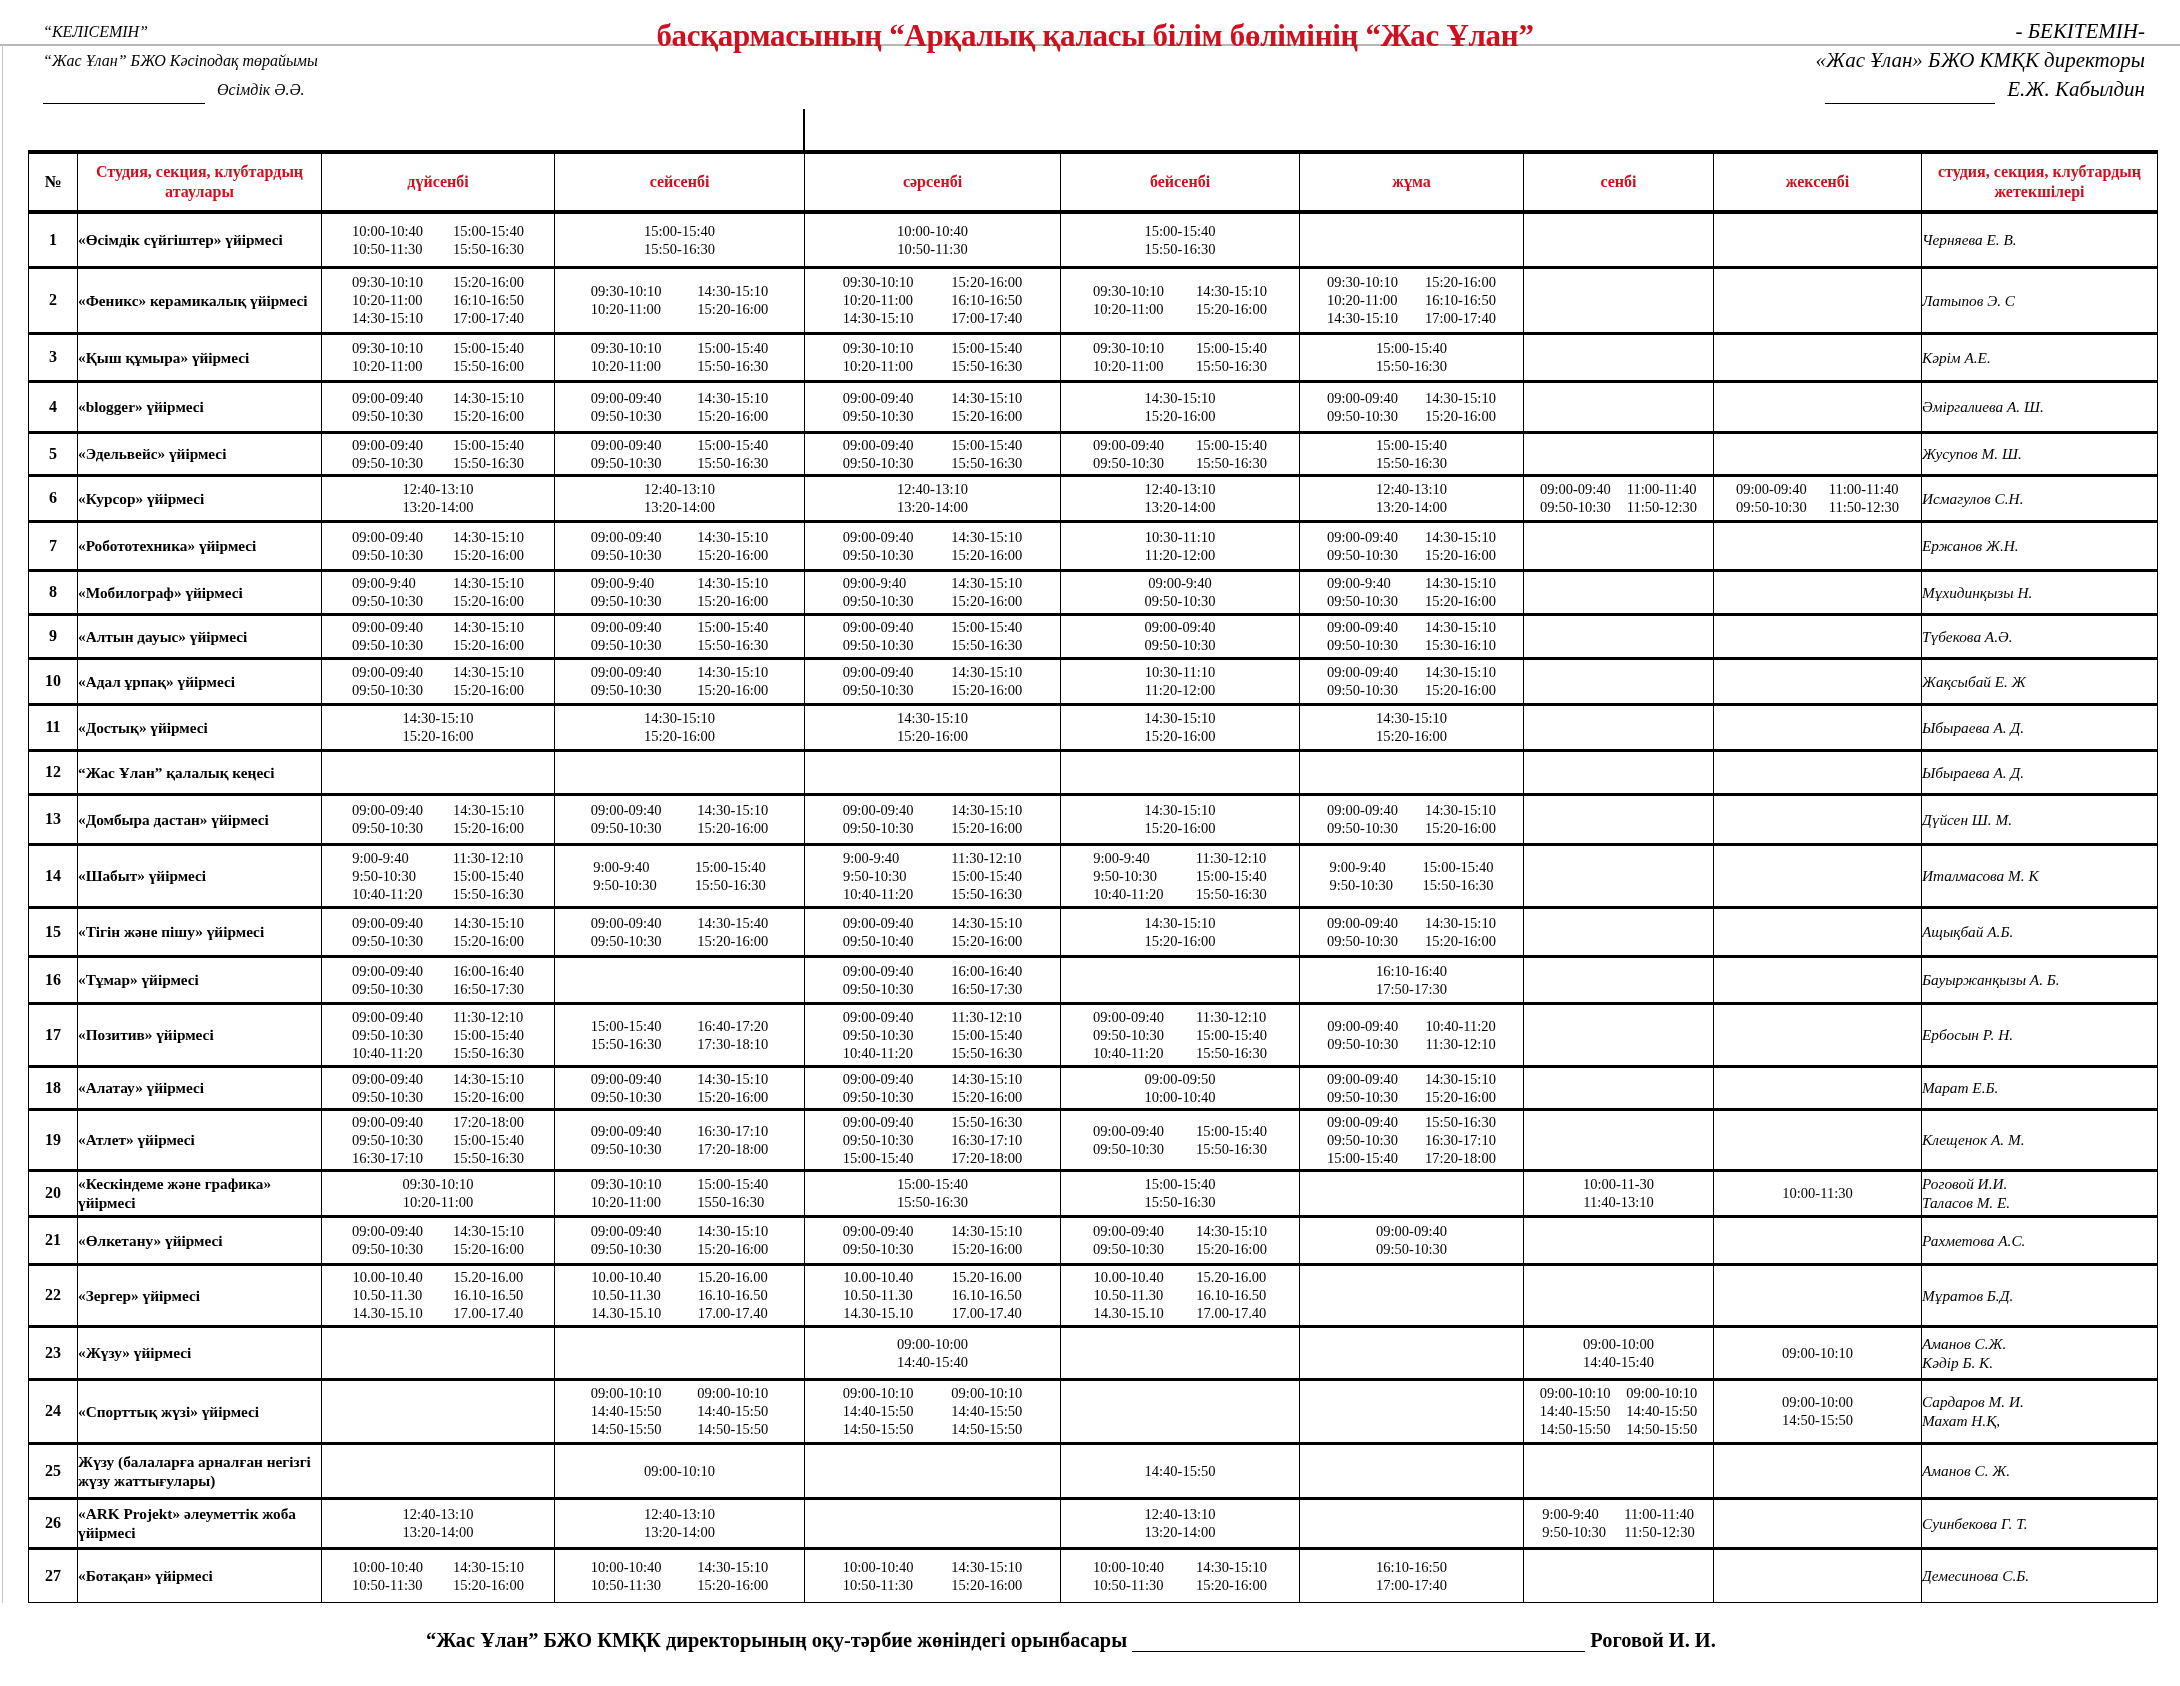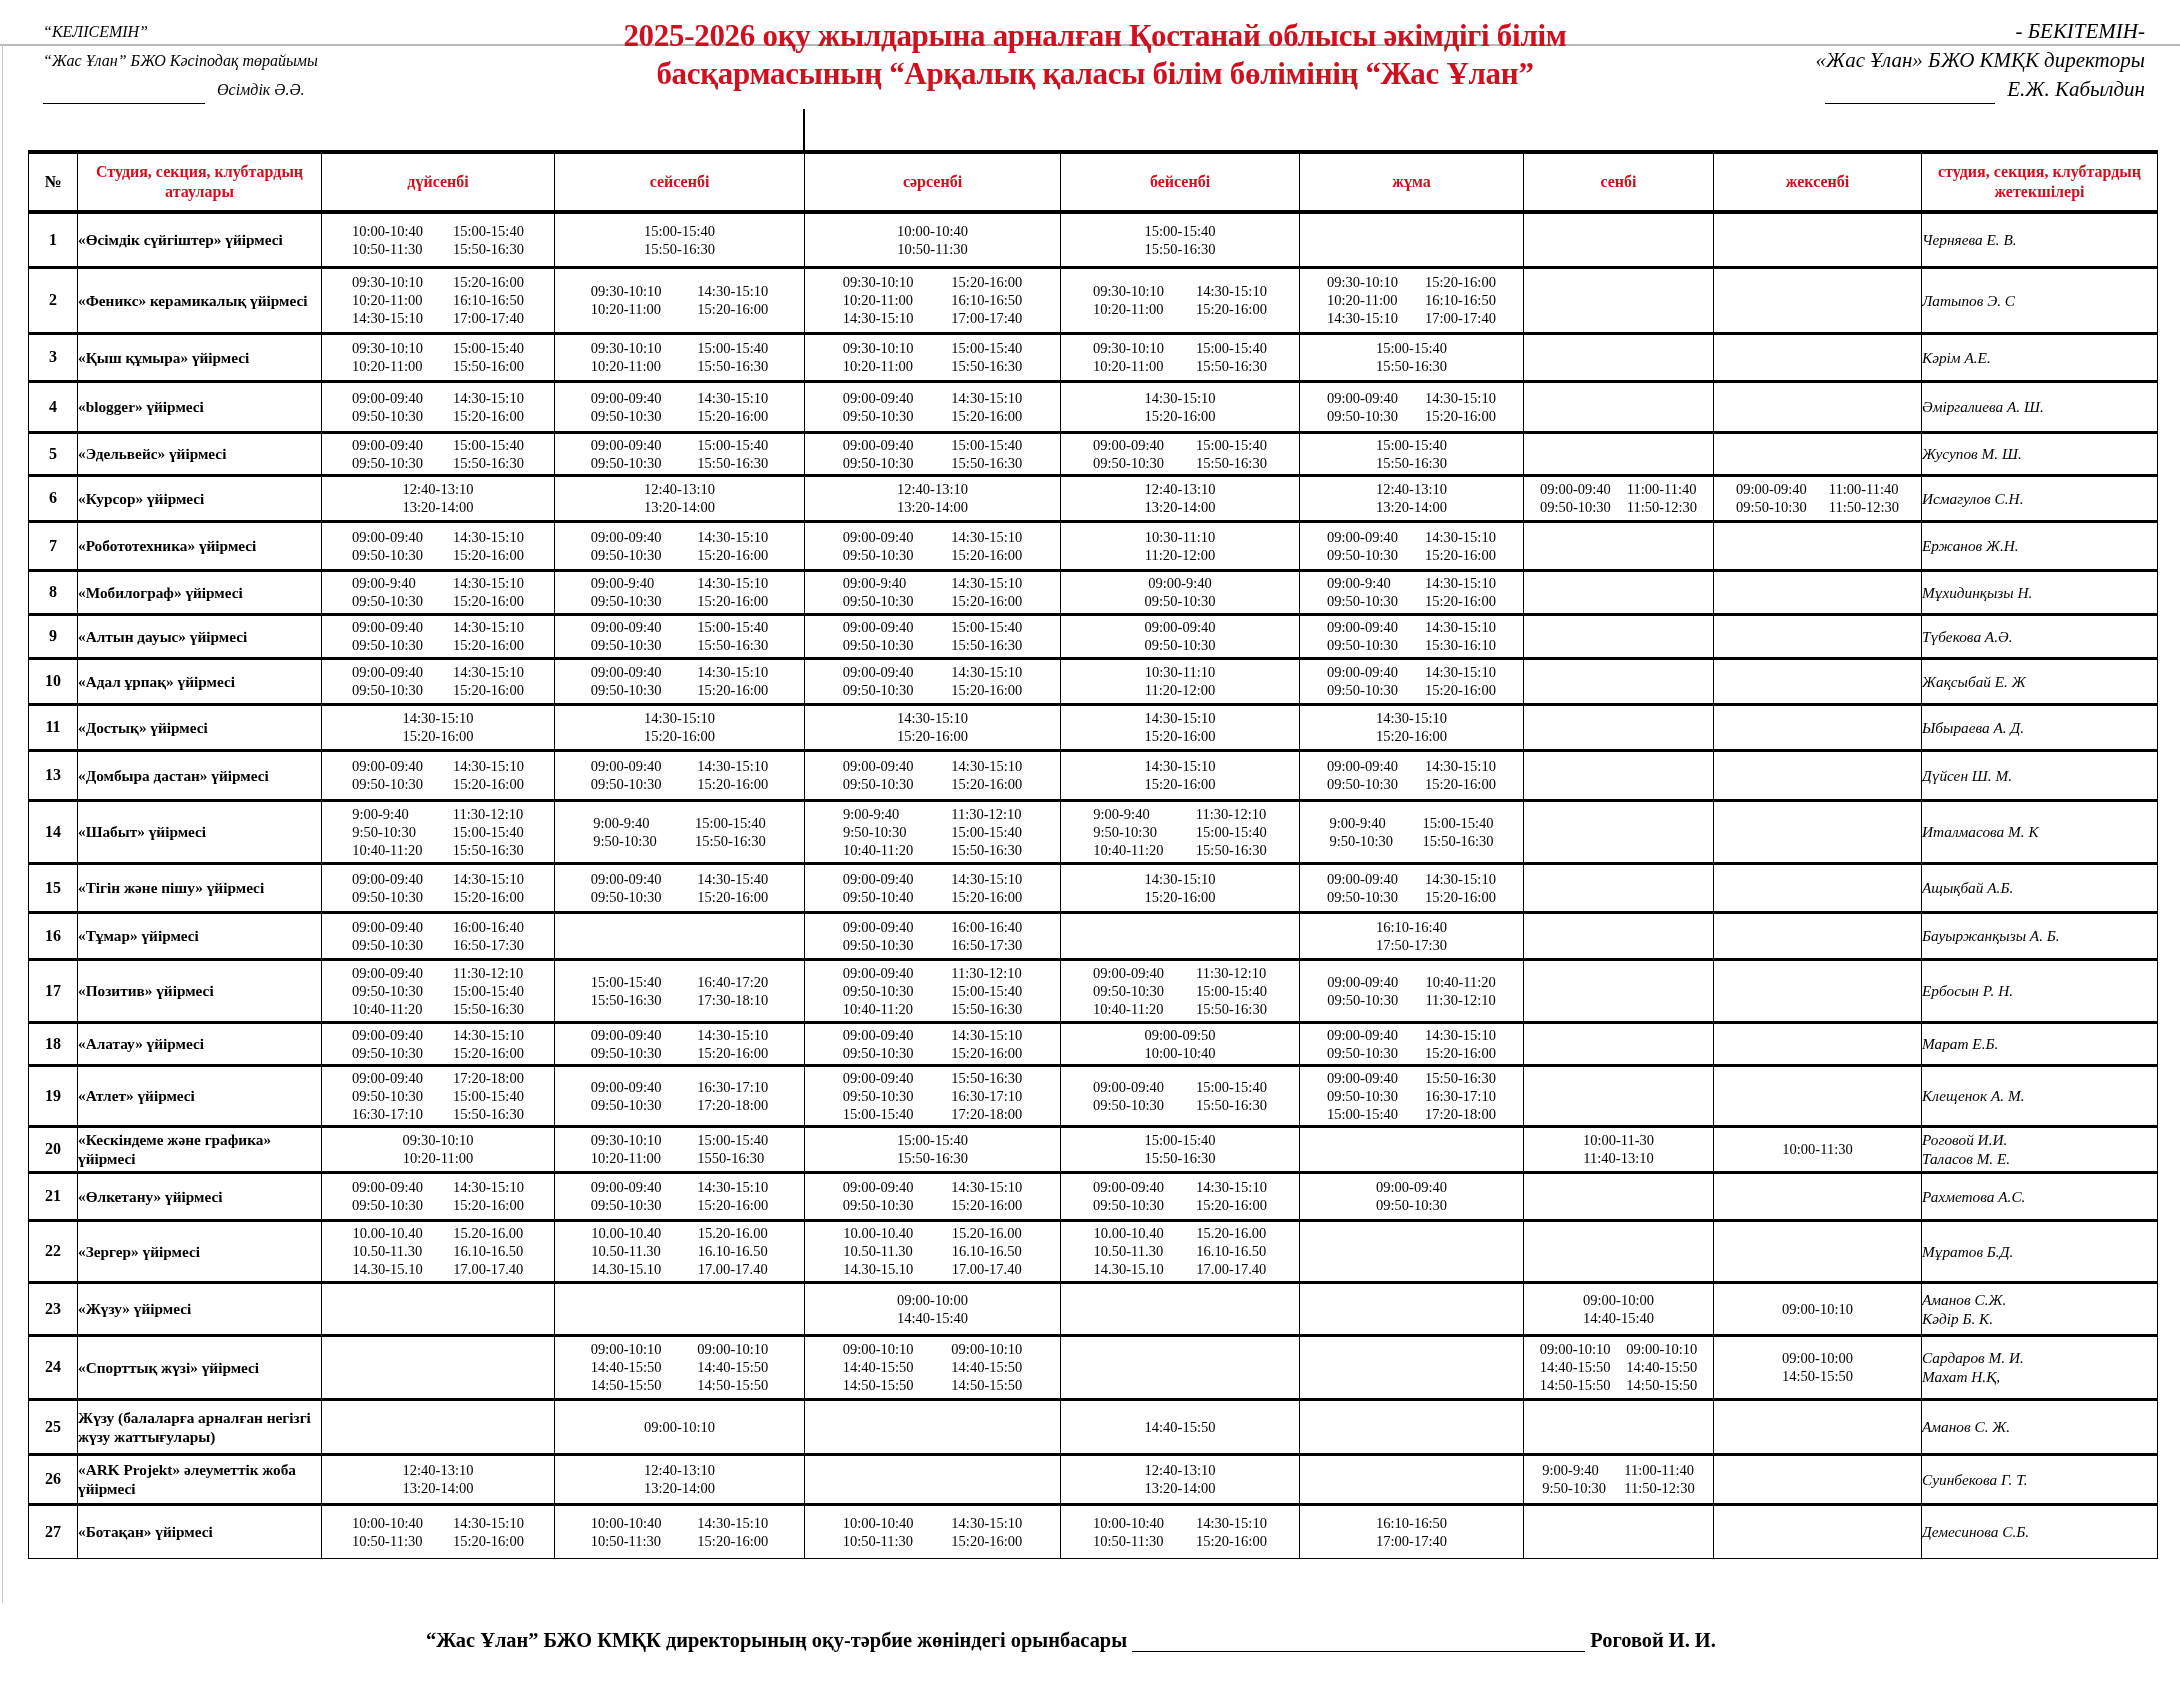--- a/index.html
+++ b/index.html
@@ -49,21 +49,20 @@
 <div class="approve-left">
   <div>“КЕЛІСЕМІН”</div>
   <div>“Жас Ұлан” БЖО Кәсіподақ төрайымы</div>
   <div class="sig">
     <span class="line"></span>
     <span>Өсімдік Ә.Ә.</span>
   </div>
 </div>
 
 <div class="title">
-  <div>2025-2026 оқу жылдарына арналған Қостанай облысы әкімдігі білім</div>
   <div>басқармасының “Арқалық қаласы білім бөлімінің “Жас Ұлан”</div>
 </div>
 
 <div class="approve-right">
   <div>- БЕКІТЕМІН-</div>
   <div>«Жас Ұлан» БЖО КМҚК директоры</div>
   <div class="sig">
     <span class="line"></span>
     <span>Е.Ж. Кабылдин</span>
   </div>
@@ -764,20 +763,32 @@
             <div class="slotcol">
               <span>14:30-15:10</span>
               <span>15:20-16:00</span>
             </div>
           </div>
         </td>
         <td class="slot"></td>
         <td class="slot"></td>
         <td class="leader" style="white-space: pre-line;">Ыбыраева А. Д.</td>
       </tr>
+      <tr class="row" style="height: 44px;">
+        <td class="num">12</td>
+        <td class="name">“Жас Ұлан” қалалық кеңесі</td>
+        <td class="slot"></td>
+        <td class="slot"></td>
+        <td class="slot"></td>
+        <td class="slot"></td>
+        <td class="slot"></td>
+        <td class="slot"></td>
+        <td class="slot"></td>
+        <td class="leader" style="white-space: pre-line;">Ыбыраева А. Д.</td>
+      </tr>
       <tr class="row" style="height: 50px;">
         <td class="num">13</td>
         <td class="name">«Домбыра дастан» үйірмесі</td>
         <td class="slot">
           <div class="slotwrap">
             <div class="slotcol">
               <span>09:00-09:40</span>
               <span>09:50-10:30</span>
             </div>
             <div class="slotcol">

